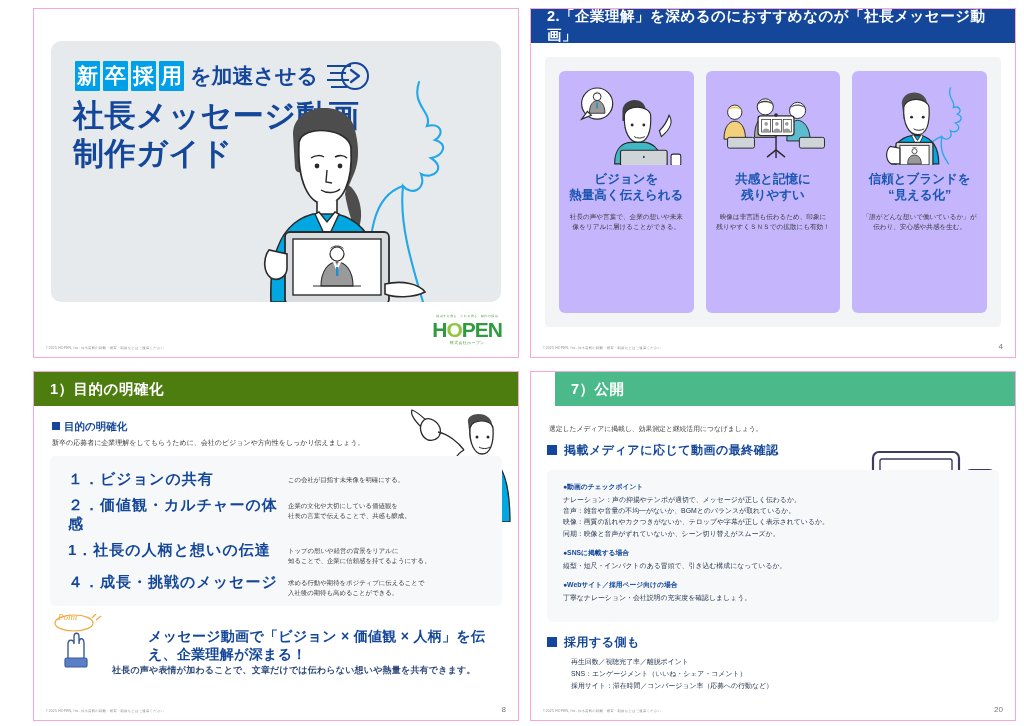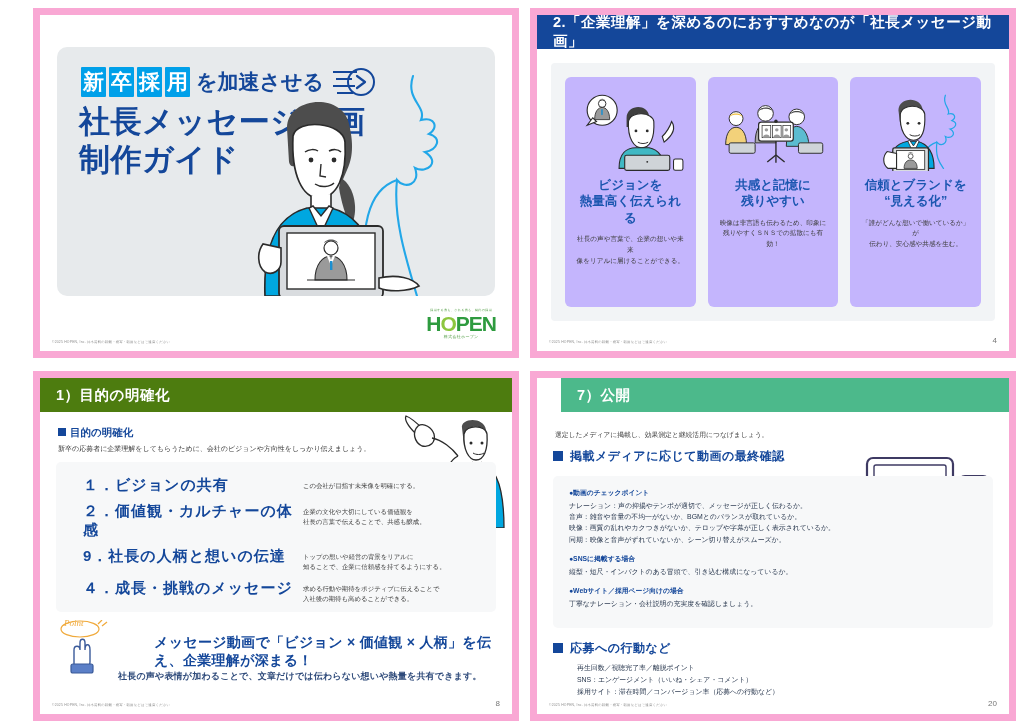--- a/index.html
+++ b/index.html
@@ -14,21 +14,21 @@
     display:grid;
     grid-template-columns:486px 486px;
     grid-template-rows:350px 350px;
     column-gap:11px;row-gap:13px;
     padding:8px 17px 5px 33px;
     box-sizing:border-box;
   }
   .slide{
     position:relative;
     background:#ffffff;
-    border:7px solid #f9a8d4;
+    border:1px solid #f9a8d4;
     box-sizing:border-box;
     overflow:hidden;
   }
 
   
   .sl-header{
     height:34px;display:flex;align-items:center;
     padding-left:16px;color:#ffffff;
     font-size:14.5px;font-weight:bold;letter-spacing:.5px;
     box-sizing:border-box;
@@ -111,21 +111,21 @@
   .s8-h2 .sq{display:inline-block;width:8px;height:8px;background:#14479a;margin-right:4px;}
   .s8-lead{
     position:absolute;left:18px;top:32px;right:90px;
     font-size:7px;color:#3c3c3c;line-height:1.5;
   }
   .s8-box{
     position:absolute;left:16px;right:16px;top:50px;height:150px;
     background:#f7f8f9;border-radius:5px;
     padding:8px 14px;box-sizing:border-box;
   }
-  .s8-row{display:flex;align-items:flex-start;margin:6px 13px 7px;}
+  .s8-row{display:flex;align-items:flex-start;margin:6px 4px 7px;}
   .s8-num{
     width:220px;flex:none;
     font-size:15px;font-weight:bold;color:#14479a;letter-spacing:1px;
   }
   .s8-note{font-size:6.4px;color:#3c3c3c;line-height:1.55;padding-top:5px;}
   .s8-point{
     position:absolute;left:16px;right:16px;top:212px;height:62px;
   }
   .point-badge{position:absolute;left:2px;top:-4px;width:56px;height:54px;}
   .point-word{
@@ -398,21 +398,21 @@
           </div>
         </div>
         <div class="s8-row">
           <div class="s8-num">２．価値観・カルチャーの体感</div>
           <div class="s8-note">
             <div>企業の文化や大切にしている価値観を</div>
             <div>社長の言葉で伝えることで、共感も醸成。</div>
           </div>
         </div>
         <div class="s8-row">
-          <div class="s8-num">9．社長の人柄と想いの伝達</div>
+          <div class="s8-num">1．社長の人柄と想いの伝達</div>
           <div class="s8-note">
             <div>トップの想いや経営の背景をリアルに</div>
             <div>知ることで、企業に信頼感を持てるようにする。</div>
           </div>
         </div>
         <div class="s8-row">
           <div class="s8-num">４．成長・挑戦のメッセージ</div>
           <div class="s8-note">
             <div>求める行動や期待をポジティブに伝えることで</div>
             <div>入社後の期待も高めることができる。</div>
@@ -472,21 +472,21 @@
         <div class="s20-li">同期：映像と音声がずれていないか、シーン切り替えがスムーズか。</div>
         <div class="s20-gap"></div>
         <div class="s20-sub">●SNSに掲載する場合</div>
         <div class="s20-li">縦型・短尺・インパクトのある冒頭で、引き込む構成になっているか。</div>
         <div class="s20-gap"></div>
         <div class="s20-sub">●Webサイト／採用ページ向けの場合</div>
         <div class="s20-li">丁寧なナレーション・会社説明の充実度を確認しましょう。</div>
       </div>
 
       <div class="s20-h2" style="top:228px">
-        <span class="sq"></span><span>応募への行動など</span>
+        <span class="sq"></span><span>採用する側も</span>
       </div>
       <div class="s20-list" style="top:250px">
         <div>再生回数／視聴完了率／離脱ポイント</div>
         <div>SNS：エンゲージメント（いいね・シェア・コメント）</div>
         <div>採用サイト：滞在時間／コンバージョン率（応募への行動など）</div>
       </div>
 
       <div class="footer-note">©2025  HOPEN, Inc.  日本資料の転載・複写・転用などはご遠慮ください</div>
       <div class="page-no">20</div>
     </div>

